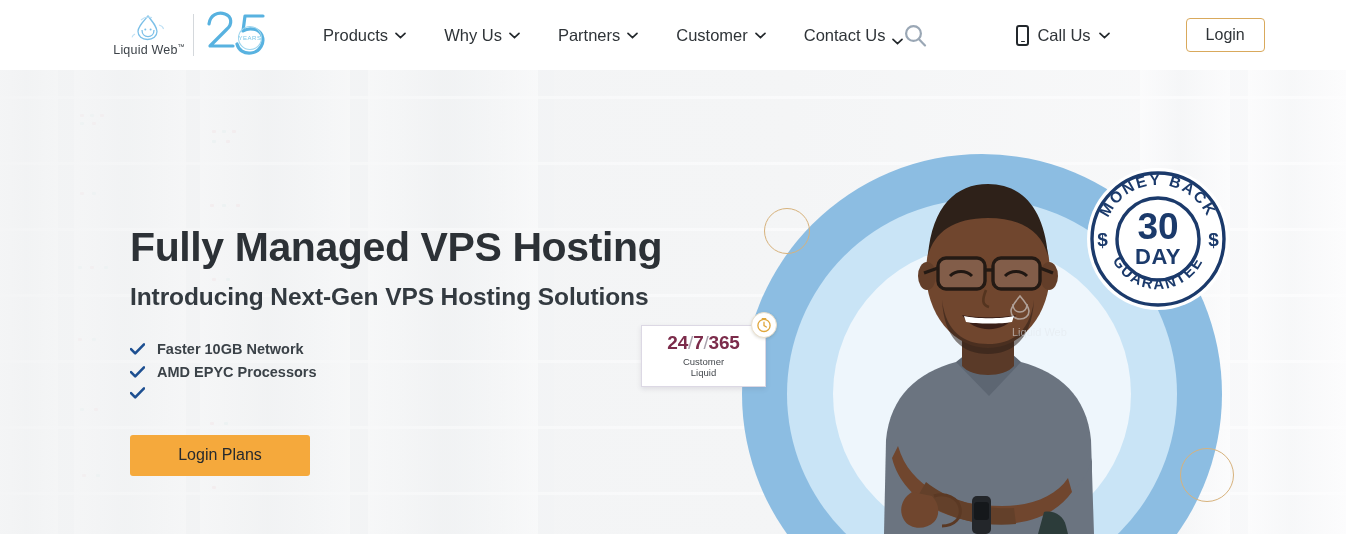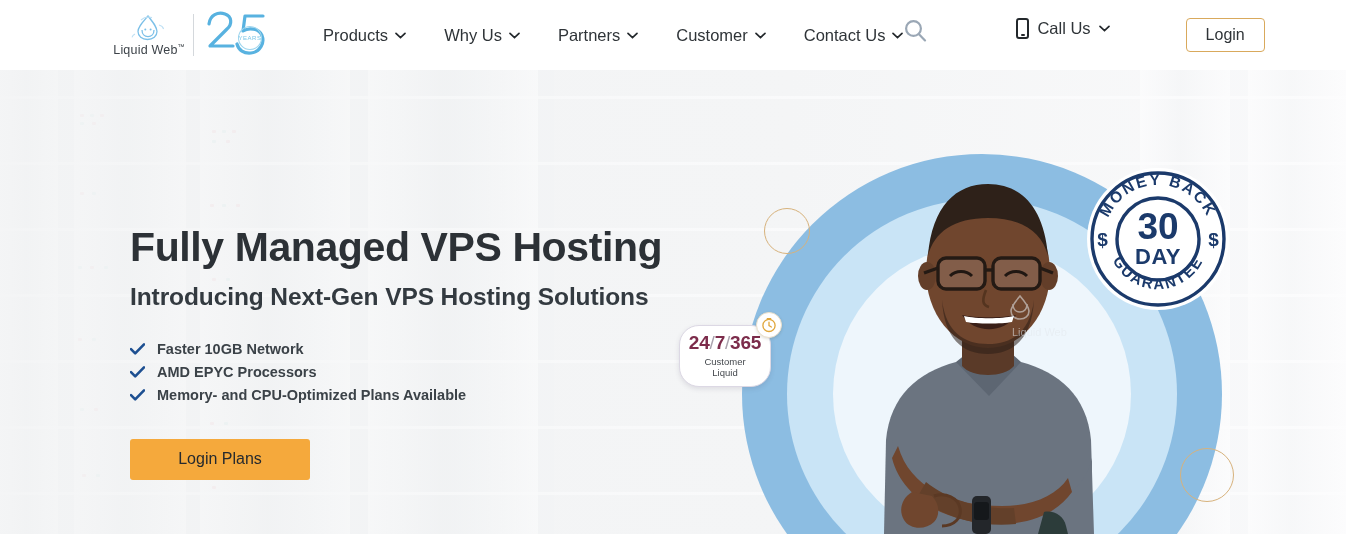--- a/index.html
+++ b/index.html
@@ -26,24 +26,24 @@
   .logo-word sup { font-size: 7px; vertical-align: super; }
   .logo-divider { width: 1px; height: 42px; background: #d4d8dc; margin: 0 9px 0 3px; }
   .anniv { position: relative; width: 74px; height: 54px; }
 
   .nav { display: flex; align-items: center; margin-left: 46px; }
   .nav-item {
     display: flex; align-items: center; gap: 7px;
     font-size: 16.5px; color: #2f3438; margin-right: 38px;
     cursor: pointer; white-space: nowrap;
   }
-  .nav-item:last-child { margin-right: 0; }
+  .nav-item:last-child { margin-right: 0; align-items: flex-end; }
   .chev { width: 11px; height: 7px; display: inline-block; }
 
-  .header-right { display: flex; align-items: flex-start; margin-left: auto; margin-right: 96px; gap: 30px; }
+  .header-right { display: flex; align-items: center; margin-left: auto; margin-right: 96px; gap: 30px; }
   .search-btn { display: flex; align-items: center; justify-content: center; cursor: pointer; }
   .call-wrap {
     display: flex; align-items: center; gap: 8px; margin-left: 58px;
     font-size: 16.5px; color: #2f3438; cursor: pointer; white-space: nowrap;
   }
   .phone-ico { width: 13px; height: 21px; border: 2px solid #23282c; border-radius: 3px; position: relative; }
   .phone-ico::after {
     content: ""; position: absolute; bottom: 1.5px; left: 50%; transform: translateX(-50%);
     width: 4px; height: 1.5px; background: #23282c; border-radius: 1px;
   }
@@ -113,22 +113,22 @@
   .feature-text { font-size: 14.5px; color: #3b4248; }
   .cta {
     display: inline-flex; align-items: center; justify-content: center;
     margin-top: 29px; width: 180px; height: 41px;
     background: #f5a93c; color: #262a2e; font-size: 16px; border: none;
     border-radius: 3px; cursor: pointer; font-family: "Liberation Sans", sans-serif;
   }
 
   
   .support-card {
-    position: absolute; left: 679px; top: 255px; width: 92px; height: 62px;
-    background: #ffffff; border: 1px solid #dcd8e4; border-radius: 20px;
+    position: absolute; left: 641px; top: 255px; width: 125px; height: 62px;
+    background: #ffffff; border: 1px solid #dcd8e4; border-radius: 0;
     box-shadow: 0 2px 5px rgba(60,50,80,.12);
     display: flex; flex-direction: column; align-items: center; justify-content: center;
   }
   .support-num { font-size: 19px; font-weight: 700; color: #7c2c4b; letter-spacing: -.2px; line-height: 1; }
   .support-num .slash { color: #a9a2ad; font-weight: 400; }
   .support-label {
     font-size: 9.5px; color: #44484d; text-align: center; line-height: 1.12; margin-top: 5px;
   }
   .clock-badge {
     position: absolute; right: -12px; top: -14px; width: 26px; height: 26px;
@@ -362,21 +362,20 @@
         <div class="feature-row">
           <svg class="check" viewBox="0 0 15 12">
               <path d="M1 6.2 L5.2 10.4 L14 1.4" fill="none" stroke="#1d4f91" stroke-width="2.6" stroke-linecap="round" stroke-linejoin="round"></path>
             </svg>
           <span class="feature-text">AMD EPYC Processors</span>
         </div>
         <div class="feature-row">
           <svg class="check" viewBox="0 0 15 12">
               <path d="M1 6.2 L5.2 10.4 L14 1.4" fill="none" stroke="#1d4f91" stroke-width="2.6" stroke-linecap="round" stroke-linejoin="round"></path>
             </svg>
-          <span class="feature-text">Memory- and CPU-Optimized Plans Available</span>
         </div>
       </div>
 
       <button class="cta">Login Plans</button>
     </div>
 
     <div class="support-card">
       <div class="clock-badge">
         <svg width="16" height="16" viewBox="0 0 16 16">
           <circle cx="8" cy="8.4" r="6.1" fill="none" stroke="#e0a63a" stroke-width="1.3"></circle>

